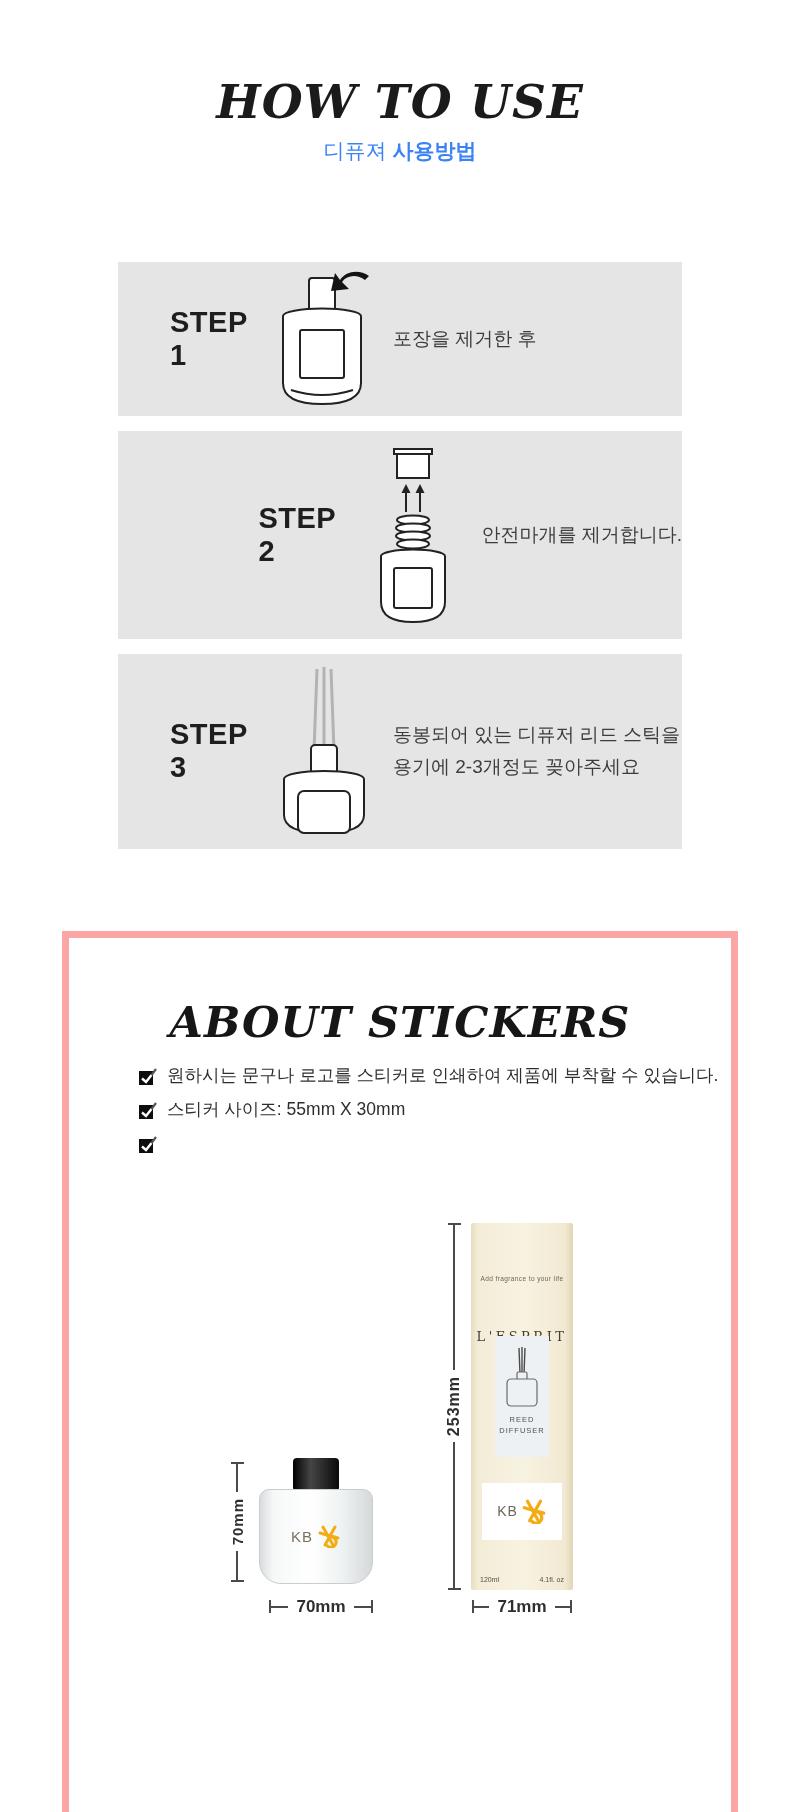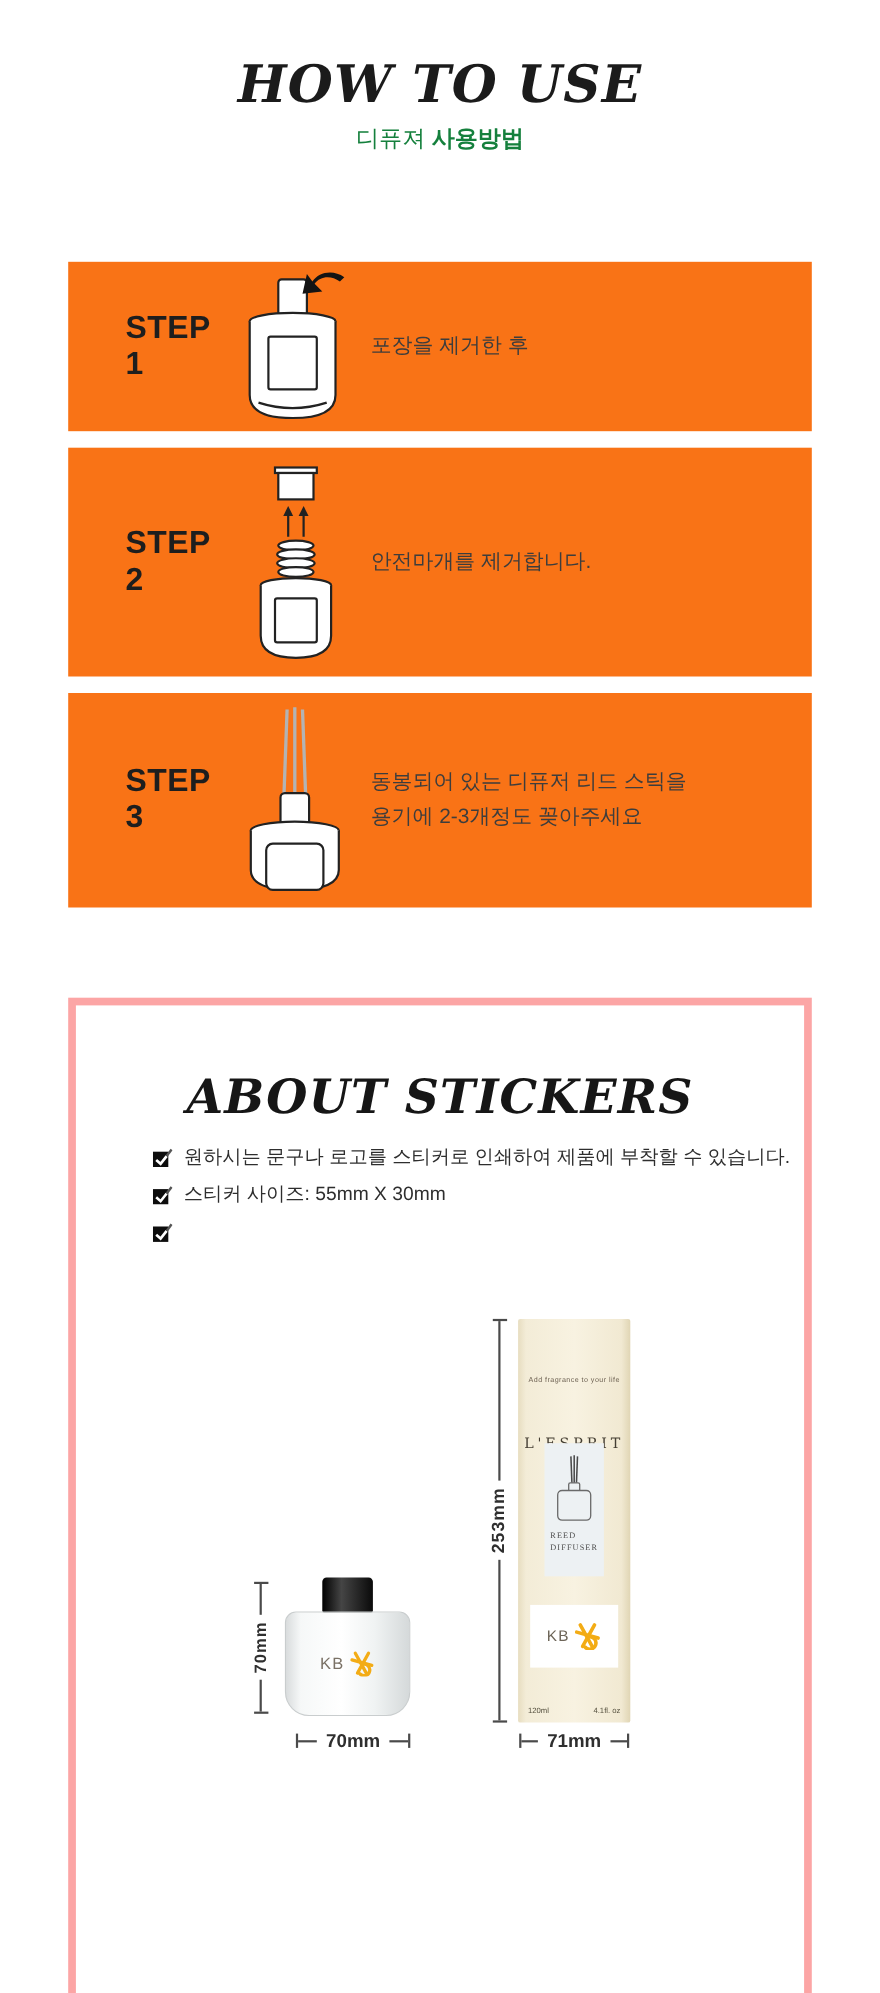--- a/index.html
+++ b/index.html
@@ -4,35 +4,35 @@
 <style>
   * { margin:0; padding:0; box-sizing:border-box; }
   html,body { background:#ffffff; }
   .page {
     position:relative; width:800px; height:1812px; margin:0 auto;
     background:#ffffff; overflow:hidden;
     font-family:"Liberation Sans", sans-serif; color:#222;
   }
 
   
-  .howto { padding-top:52px;border-radius:26px; }
+  .howto { padding-top:76px;border-radius:26px; }
   .howto-title {
     text-align:center; font-family:"DejaVu Serif", serif;
     font-style:italic; font-weight:800; font-size:47px; line-height:1.1;
     letter-spacing:1px; color:#1b1b1b;
   }
-  .howto-subtitle { text-align:center; margin-top:10px; font-size:21px; line-height:26px; color:#15803d; }
+  .howto-subtitle { text-align:center; margin-top:10px; font-size:21px; line-height:26px; color:#3b82f6; }
   .howto-subtitle .bold { font-weight:bold; }
 
   .step-row {
-    width:676px; margin:15px auto 0; background:#f97316;
+    width:564px; margin:15px auto 0; background:#e5e5e5;
     display:flex; align-items:center; padding-left:52px;
   }
   .step-row.first { margin-top:98px; height:154px; }
-  .step-row.second { height:208px; }
+  .step-row.second { height:208px;justify-content:flex-end; }
   .step-row.third { height:195px; }
   .step-label { width:95px; font-size:29px; font-weight:600; color:#1e1e1e; letter-spacing:0.5px; }
   .step-fig { width:120px; display:flex; justify-content:center; align-items:center; }
   .step-text { margin-left:8px; font-size:19px; line-height:1.7; color:#3d3d3d; }
 
   
   .stickers-box {
     position:relative; width:676px; height:915px; margin:82px auto 0;
     background:#ffffff; border:7px solid #fca5a5;
   }
@@ -82,21 +82,21 @@
   }
   .carton-tagline { position:absolute; top:52px; left:0; right:0; text-align:center;
     font-size:6.5px; letter-spacing:0.4px; color:#6f6354; }
   .carton-brand { position:absolute; top:62px; left:0; right:0; text-align:center;
     font-family:"DejaVu Serif", serif; font-size:13px; letter-spacing:3.5px; color:#443e33;margin-top:44px; }
   .reed-panel {
     position:absolute; left:24px; top:113px; width:54px; height:121px; background:#edf1f3;
     display:flex; flex-direction:column; align-items:center;
   }
   .reed-panel svg { margin-top:10px; }
-  .reed-title { margin-top:6px; text-align:left; font-family:Liberation Serif, serif;
+  .reed-title { margin-top:6px; text-align:center; font-family:Liberation Sans, sans-serif;
     font-size:7.5px; line-height:1.5; letter-spacing:1px; color:#4f4f4f; }
   .kb-panel {
     position:absolute; left:11px; top:260px; width:80px; height:57px; background:#ffffff;
     display:flex; align-items:center; justify-content:center; gap:3px;
   }
   .kb-panel .kb-text { font-size:14px; letter-spacing:1px; color:#6d6558; }
   .carton-volume { position:absolute; left:9px; right:9px; bottom:7px;
     display:flex; justify-content:space-between; font-size:7px; color:#55503f; }
 
   .footer-strip { width:800px; height:120px; background:#ebebeb; }

